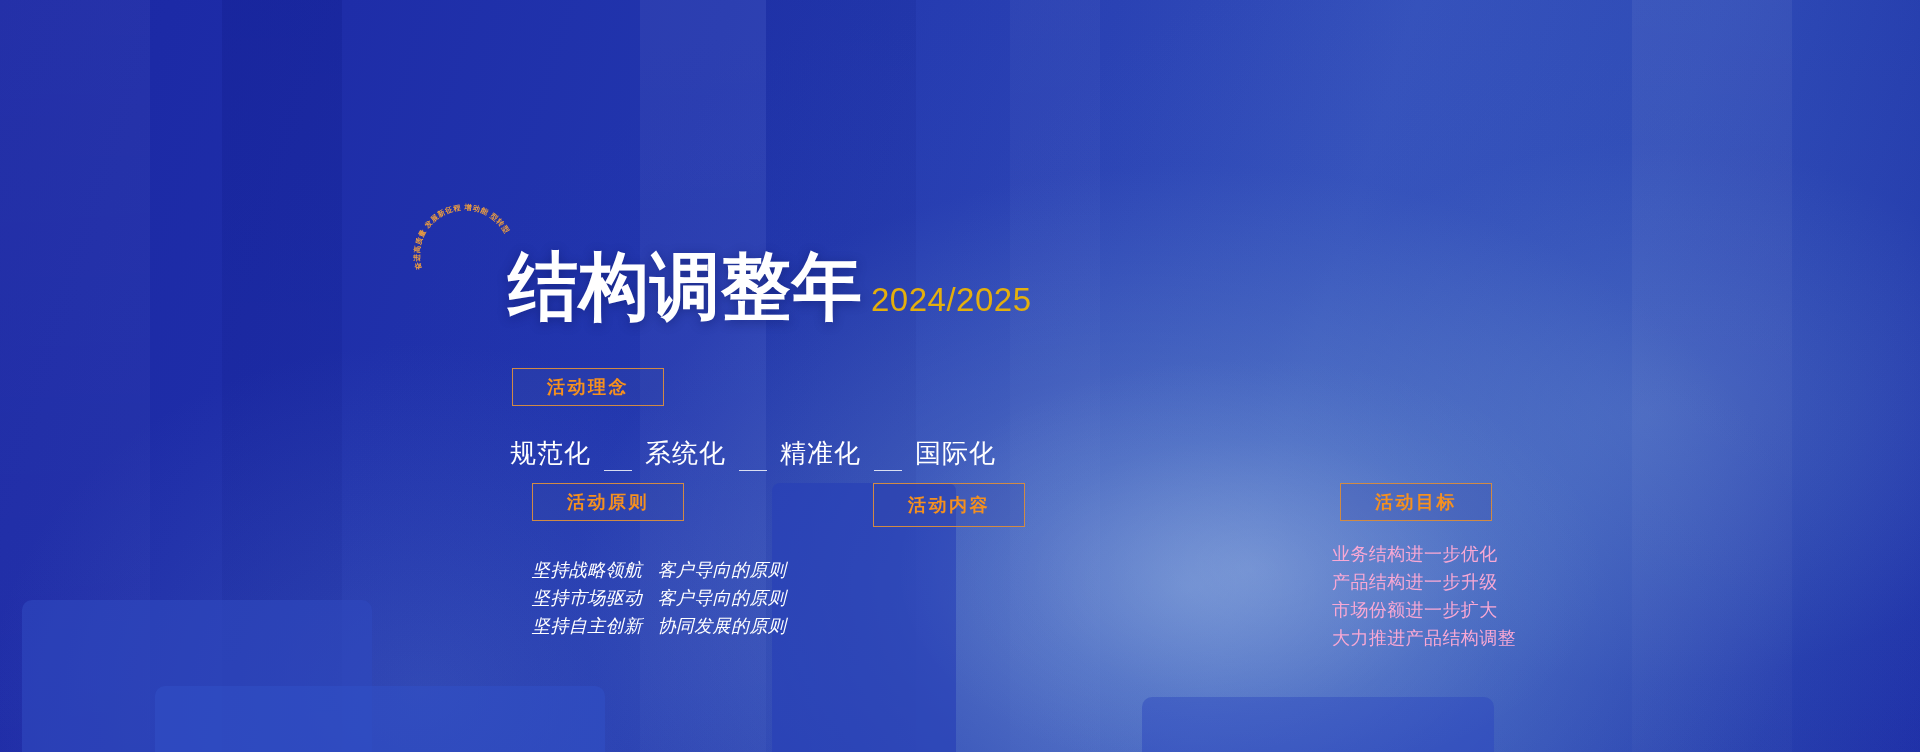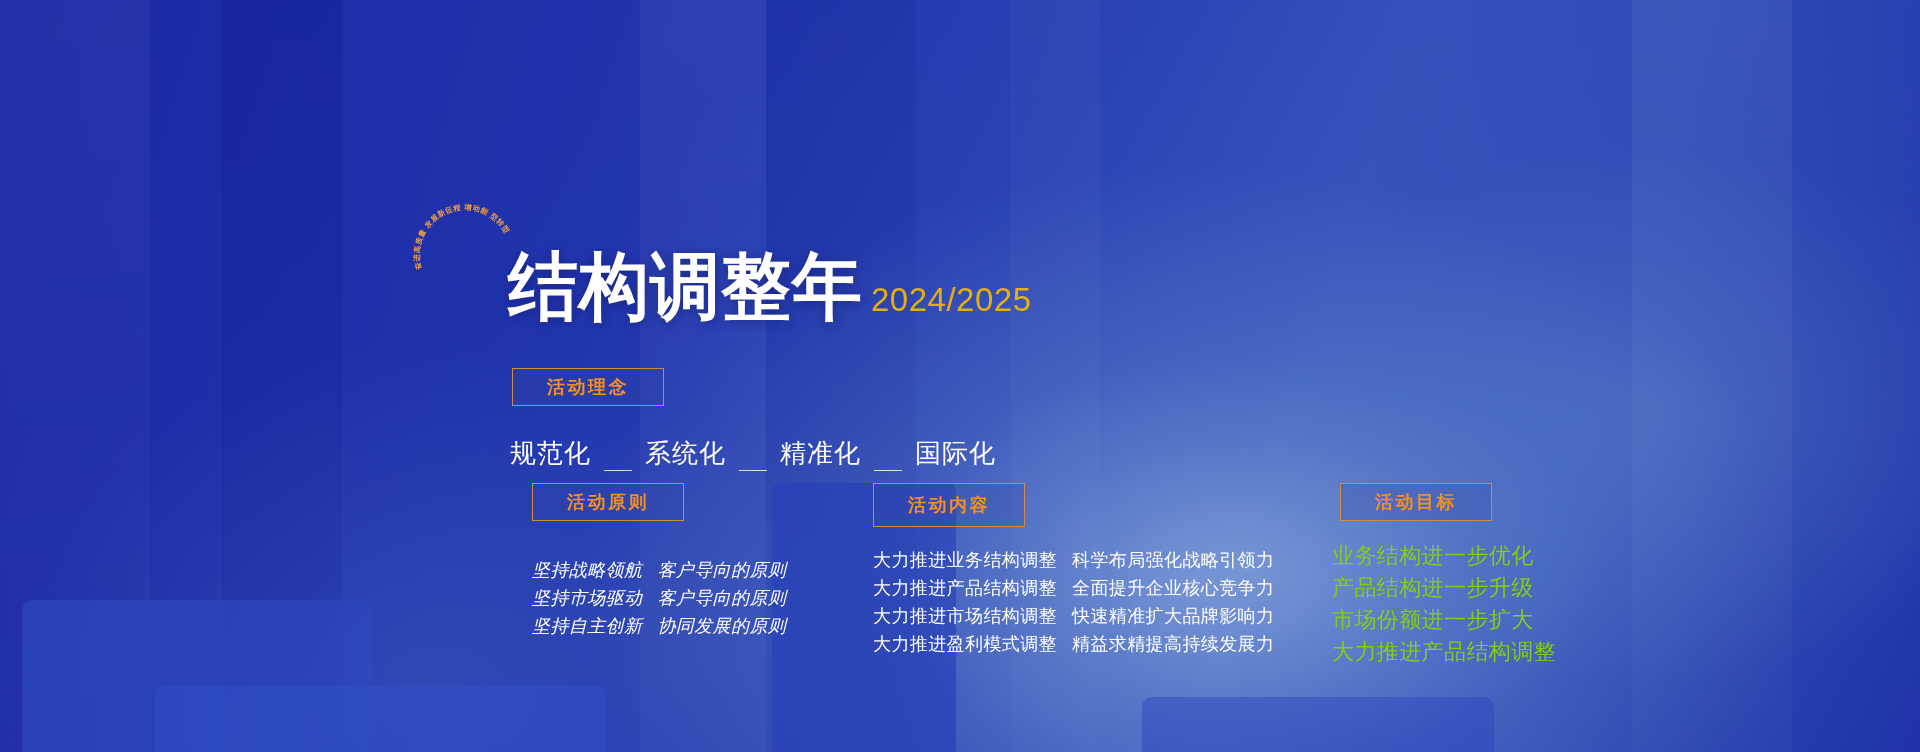--- a/index.html
+++ b/index.html
@@ -82,21 +82,21 @@
   .col { position:absolute; }
   .col .rows { margin-top:0; }
   .row2 {
     display:flex; white-space:nowrap;
     color:#ffffff; font-size:18px; line-height:1;
     margin-bottom:10px; letter-spacing:.4px;
   }
   .row2 .a { }
   .row2 .b { margin-left:15px; }
   .row1 {
-    white-space:nowrap; color:#84cc16; font-size:22px;
+    white-space:nowrap; color:#f9a8d4; font-size:18px;
     line-height:1; margin-bottom:10px; letter-spacing:.4px;
   }
 </style>
 </head>
 <body>
 
 <div id="bg">
   <div class="bg-base"></div>
 
   <div class="vstripe" style="left:0px;width:150px;background:linear-gradient(180deg,rgba(255,255,255,.045),rgba(255,255,255,.015));"></div>
@@ -169,38 +169,20 @@
         <span class="a">坚持自主创新</span>
         <span class="b">协同发展的原则</span>
       </div>
     </div>
   </div>
 
   <div class="col" style="left:873px;top:483px;">
     <div class="tag-box" style="position:relative;left:0;top:0;width:152px;height:44px;">
       <span>活动内容</span>
     </div>
-    <div class="rows" style="margin-top:24px;">
-      <div class="row2">
-        <span class="a">大力推进业务结构调整</span>
-        <span class="b">科学布局强化战略引领力</span>
-      </div>
-      <div class="row2">
-        <span class="a">大力推进产品结构调整</span>
-        <span class="b">全面提升企业核心竞争力</span>
-      </div>
-      <div class="row2">
-        <span class="a">大力推进市场结构调整</span>
-        <span class="b">快速精准扩大品牌影响力</span>
-      </div>
-      <div class="row2">
-        <span class="a">大力推进盈利模式调整</span>
-        <span class="b">精益求精提高持续发展力</span>
-      </div>
-    </div>
   </div>
 
   <div class="col" style="left:1332px;top:483px;">
     <div class="tag-box" style="position:relative;left:8px;top:0;width:152px;height:38px;">
       <span>活动目标</span>
     </div>
     <div class="rows" style="margin-top:24px;">
       <div class="row1">业务结构进一步优化</div>
       <div class="row1">产品结构进一步升级</div>
       <div class="row1">市场份额进一步扩大</div>

